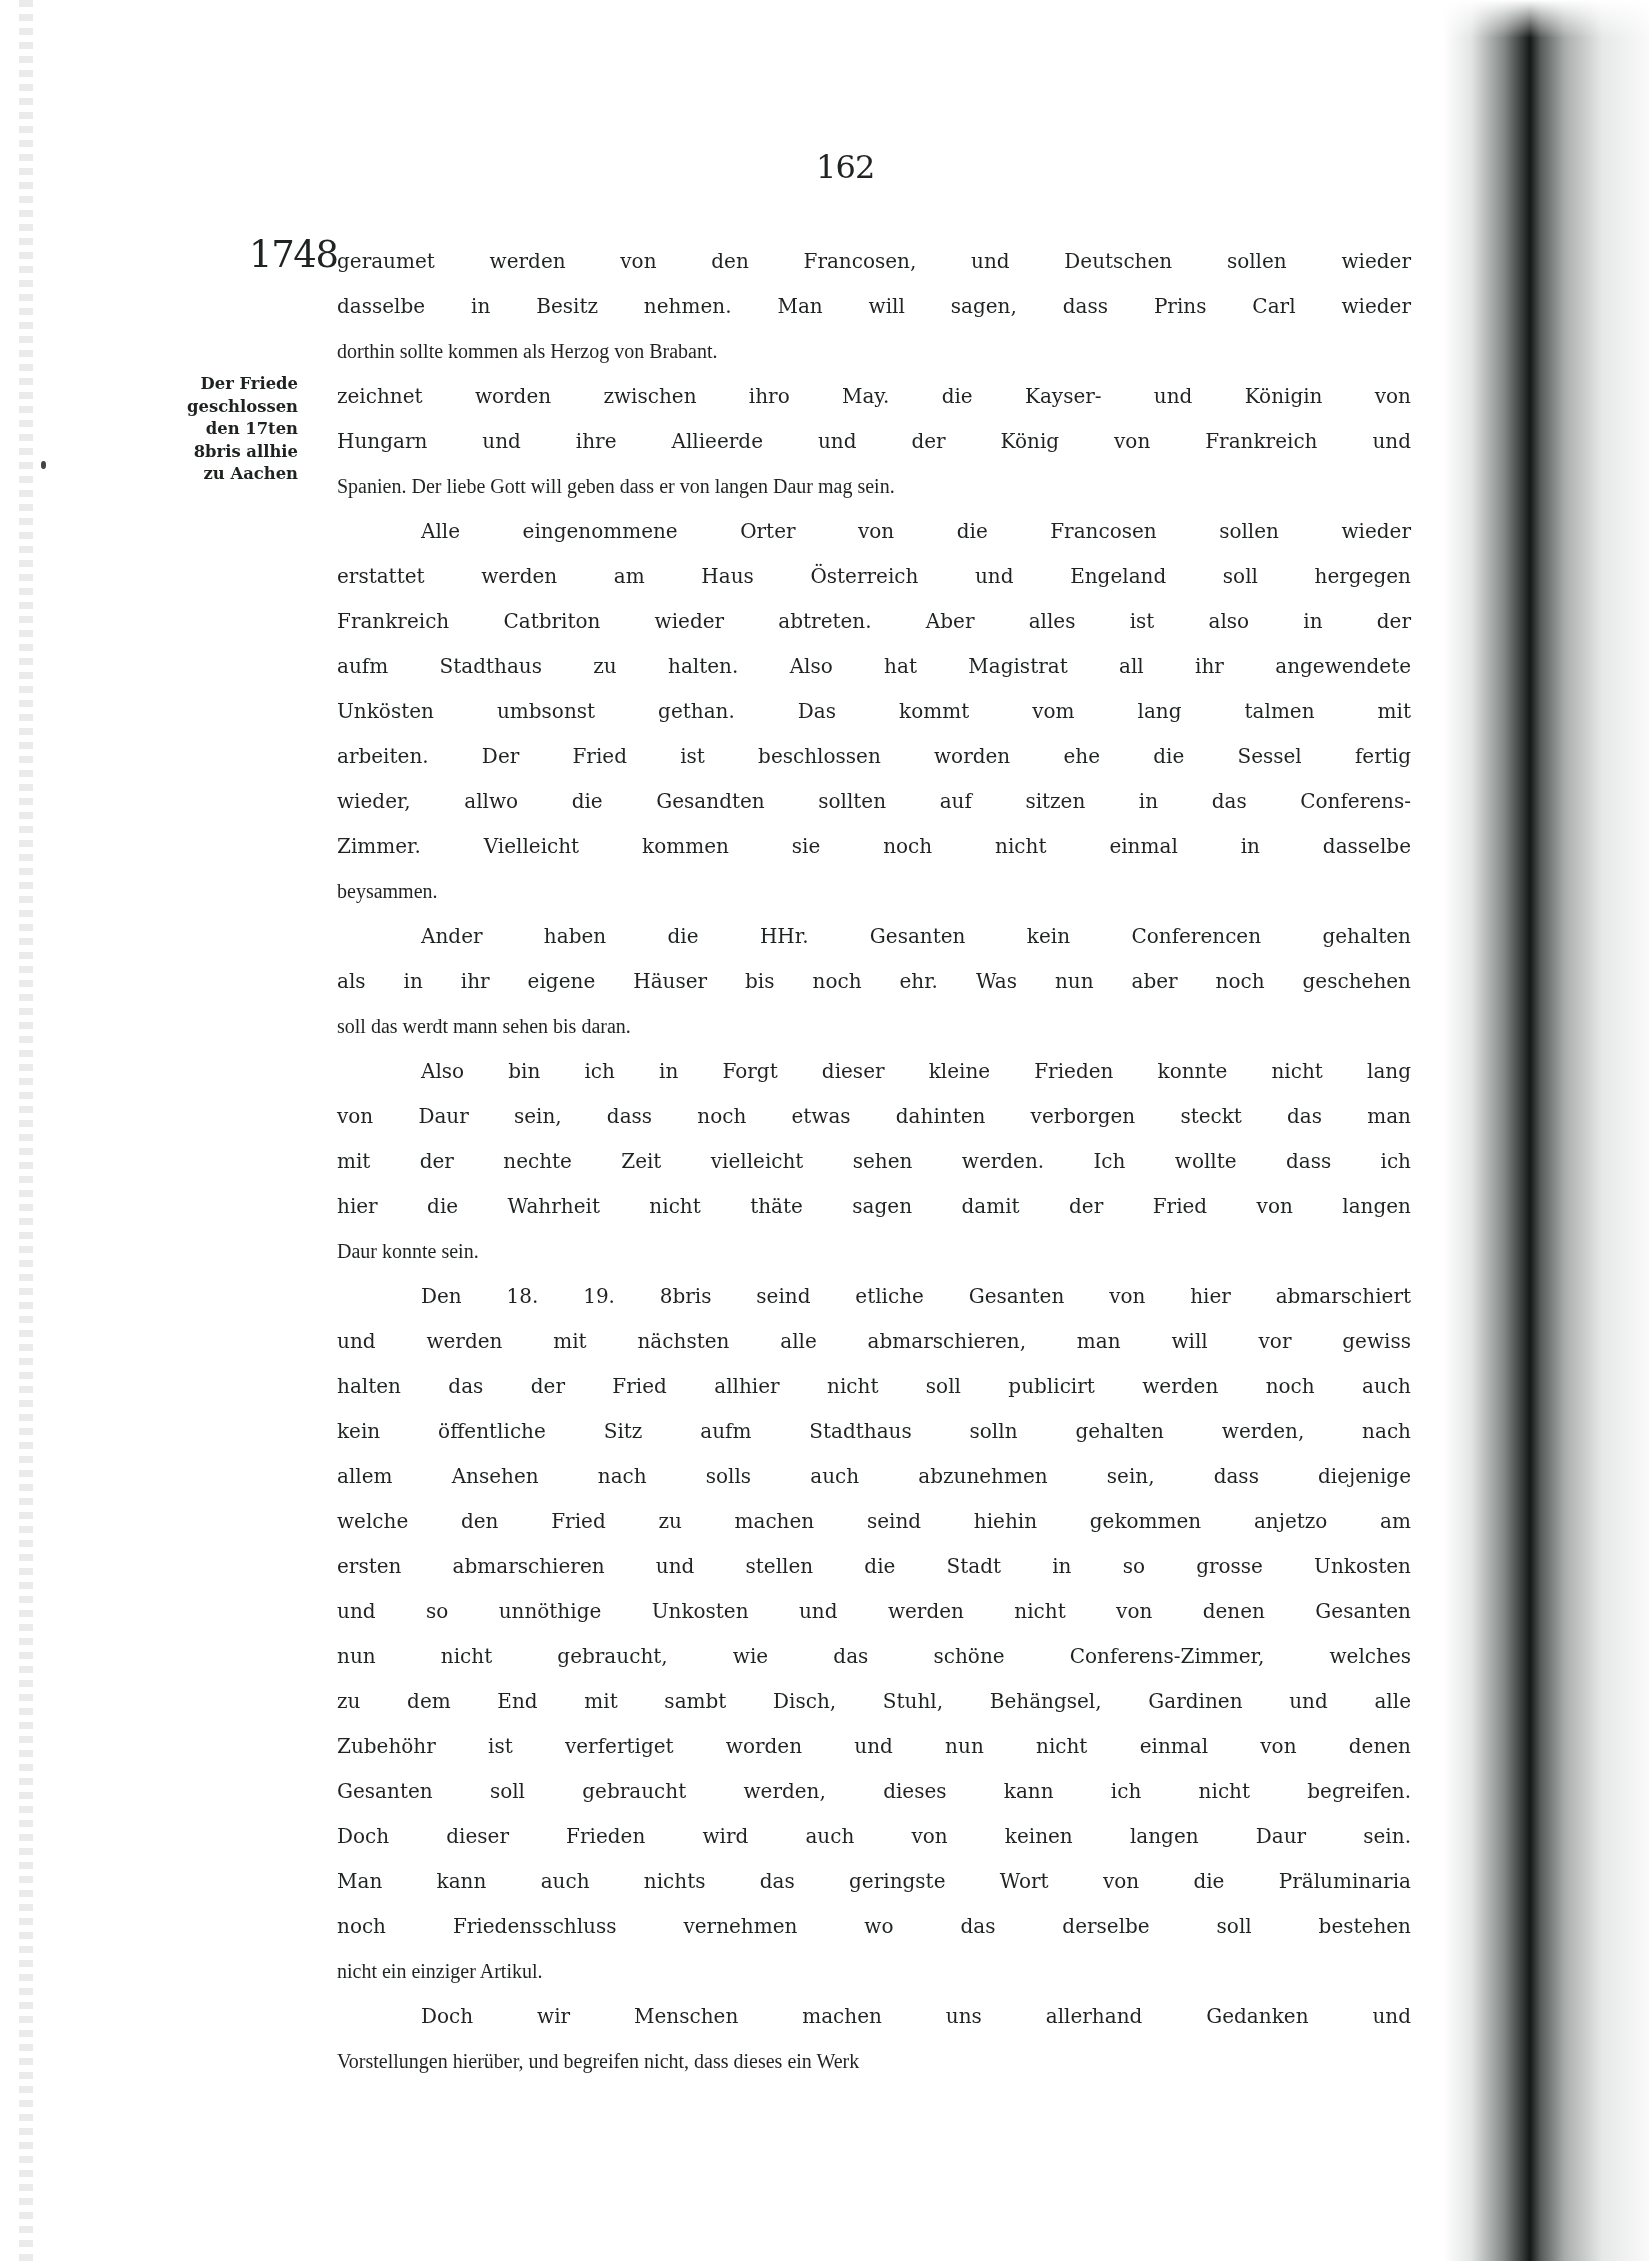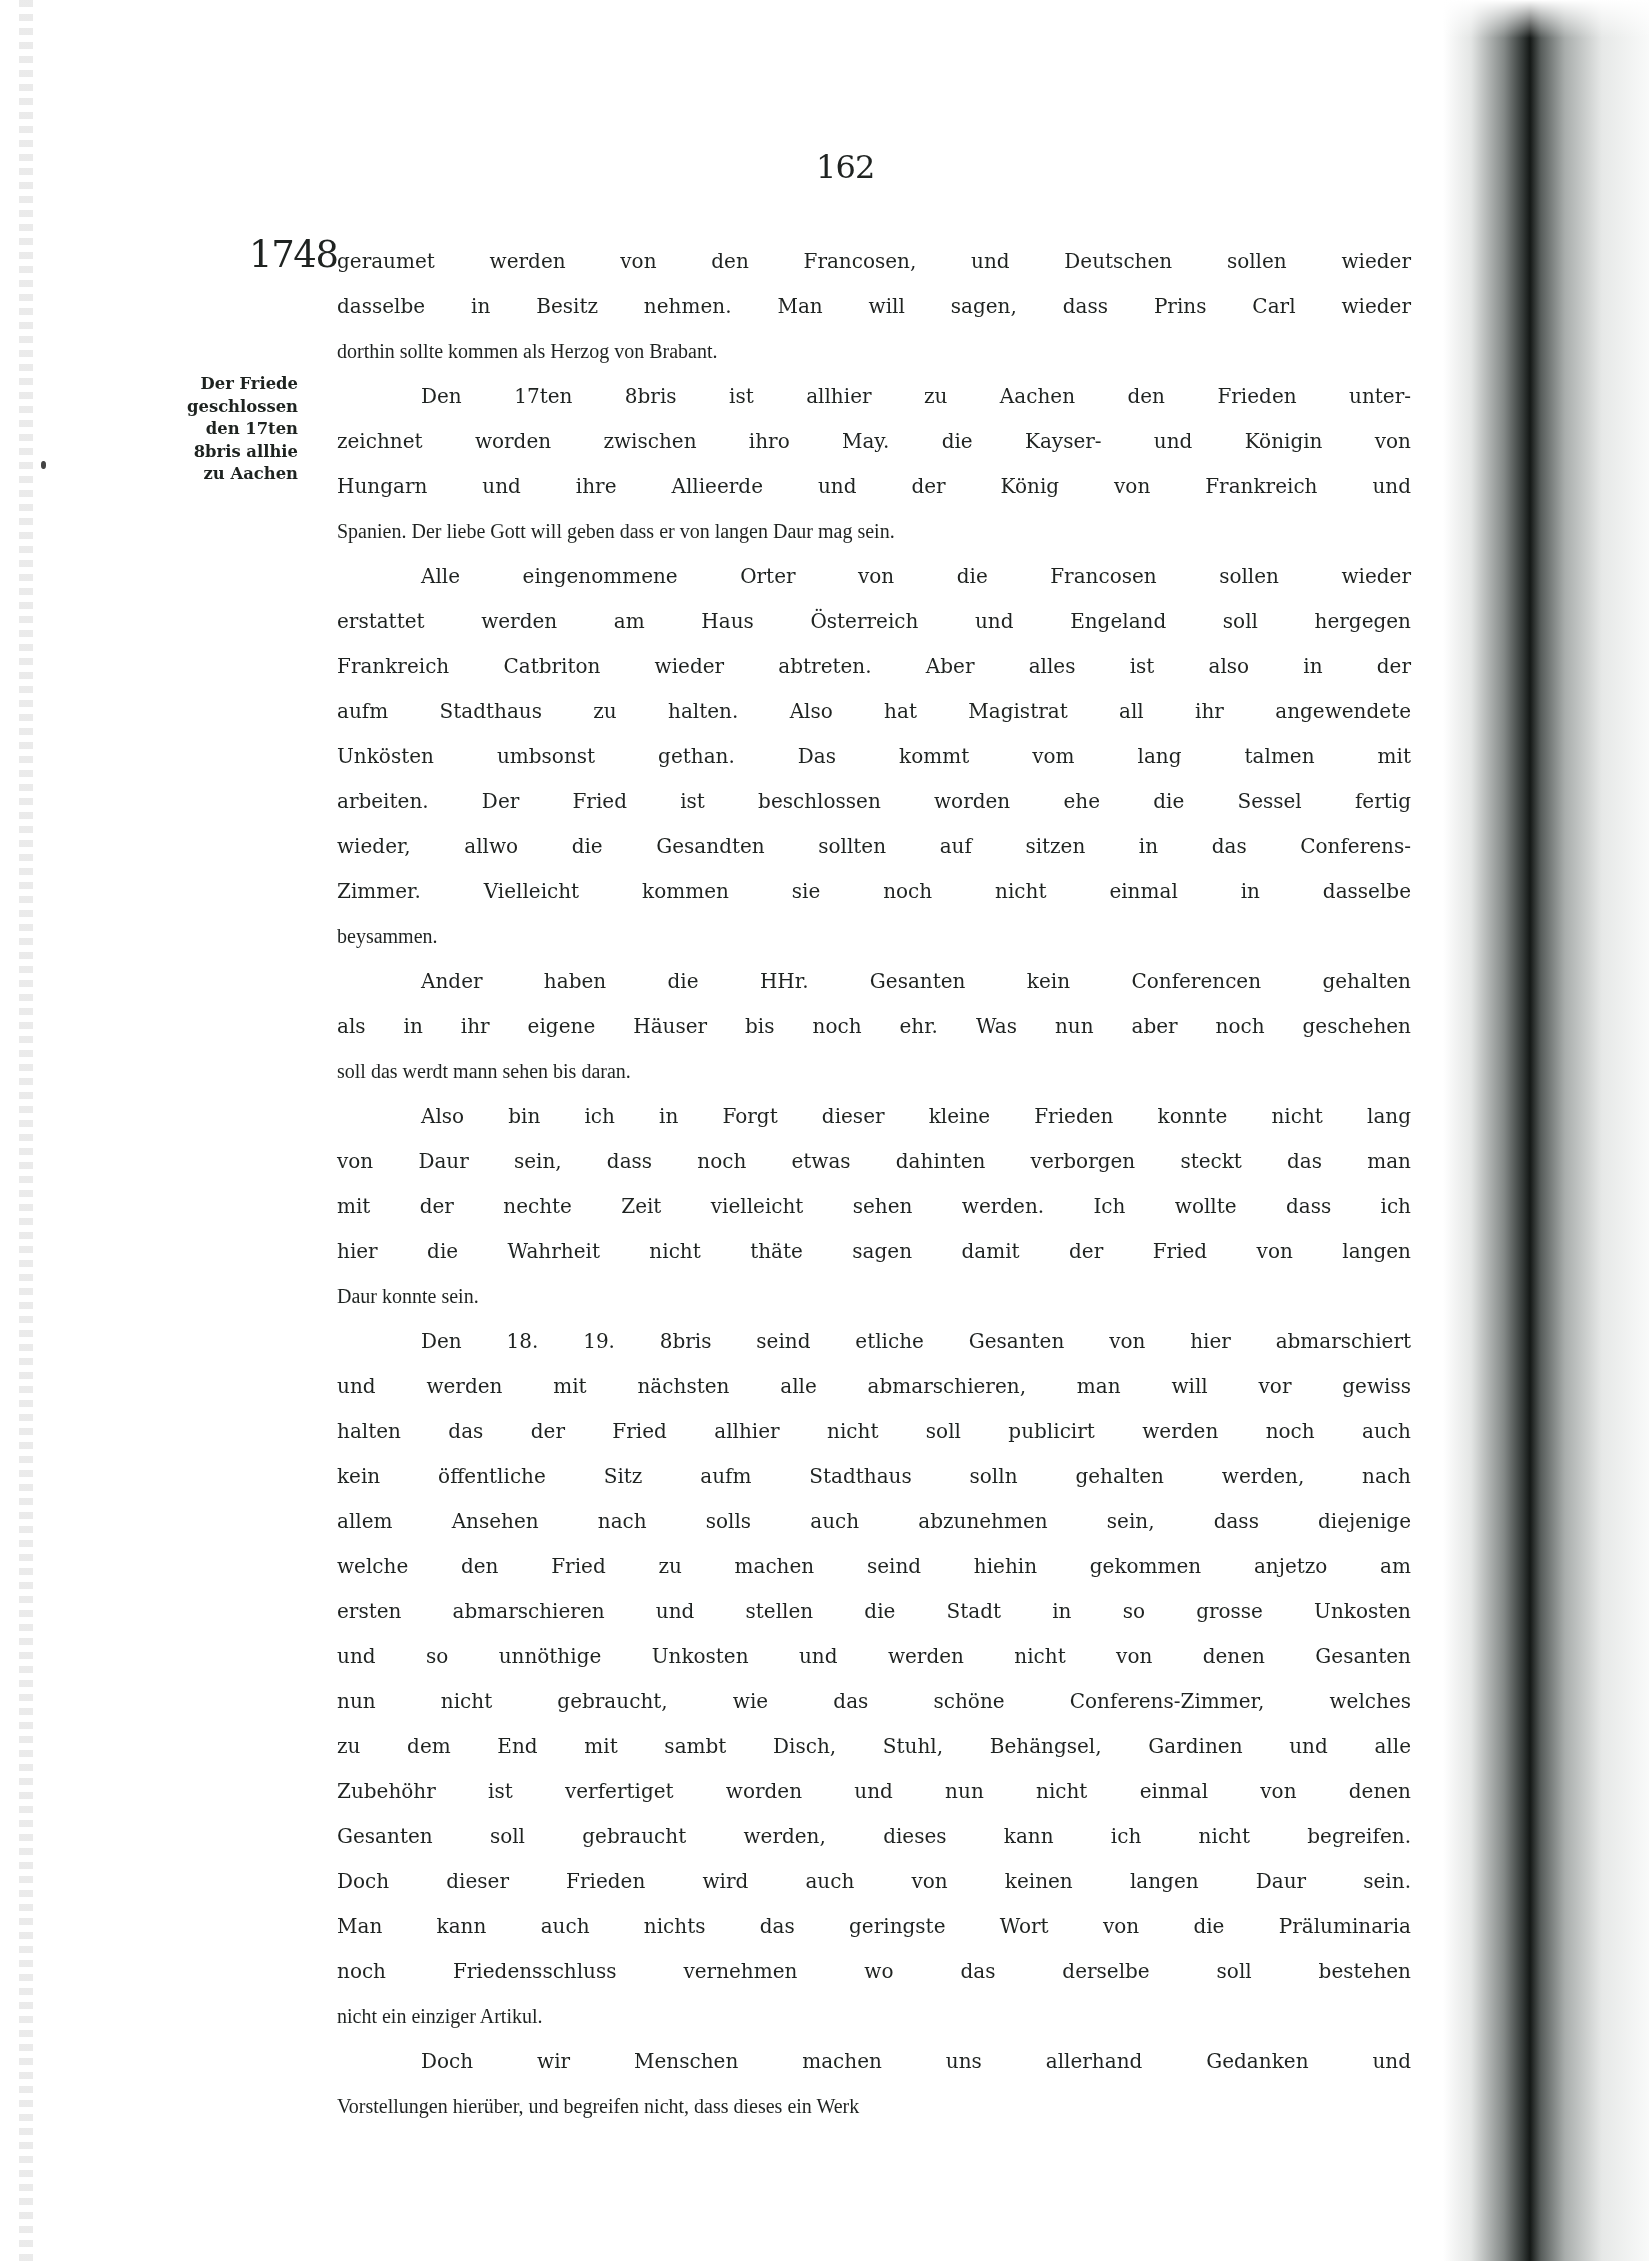--- a/index.html
+++ b/index.html
@@ -75,21 +75,20 @@
   <span>zu Aachen</span>
 </div>
 
 <div class="body-text" id="body-text">
     <div>
       <span class="line">geraumet werden von den Francosen, und Deutschen sollen wieder</span>
       <span class="line">dasselbe in Besitz nehmen. Man will sagen, dass Prins Carl wieder</span>
       <span class="line last">dorthin sollte kommen als Herzog von Brabant.</span>
     </div>
     <div>
-      <span class="line indent">Den 17ten 8bris ist allhier zu Aachen den Frieden unter-</span>
       <span class="line">zeichnet worden zwischen ihro May. die Kayser- und Königin von</span>
       <span class="line">Hungarn und ihre Allieerde und der König von Frankreich und</span>
       <span class="line last">Spanien. Der liebe Gott will geben dass er von langen Daur mag sein.</span>
     </div>
     <div>
       <span class="line indent">Alle eingenommene Orter von die Francosen sollen wieder</span>
       <span class="line">erstattet werden am Haus Österreich und Engeland soll hergegen</span>
       <span class="line">Frankreich Catbriton wieder abtreten. Aber alles ist also in der</span>
       <span class="line">aufm Stadthaus zu halten. Also hat Magistrat all ihr angewendete</span>
       <span class="line">Unkösten umbsonst gethan. Das kommt vom lang talmen mit</span>

